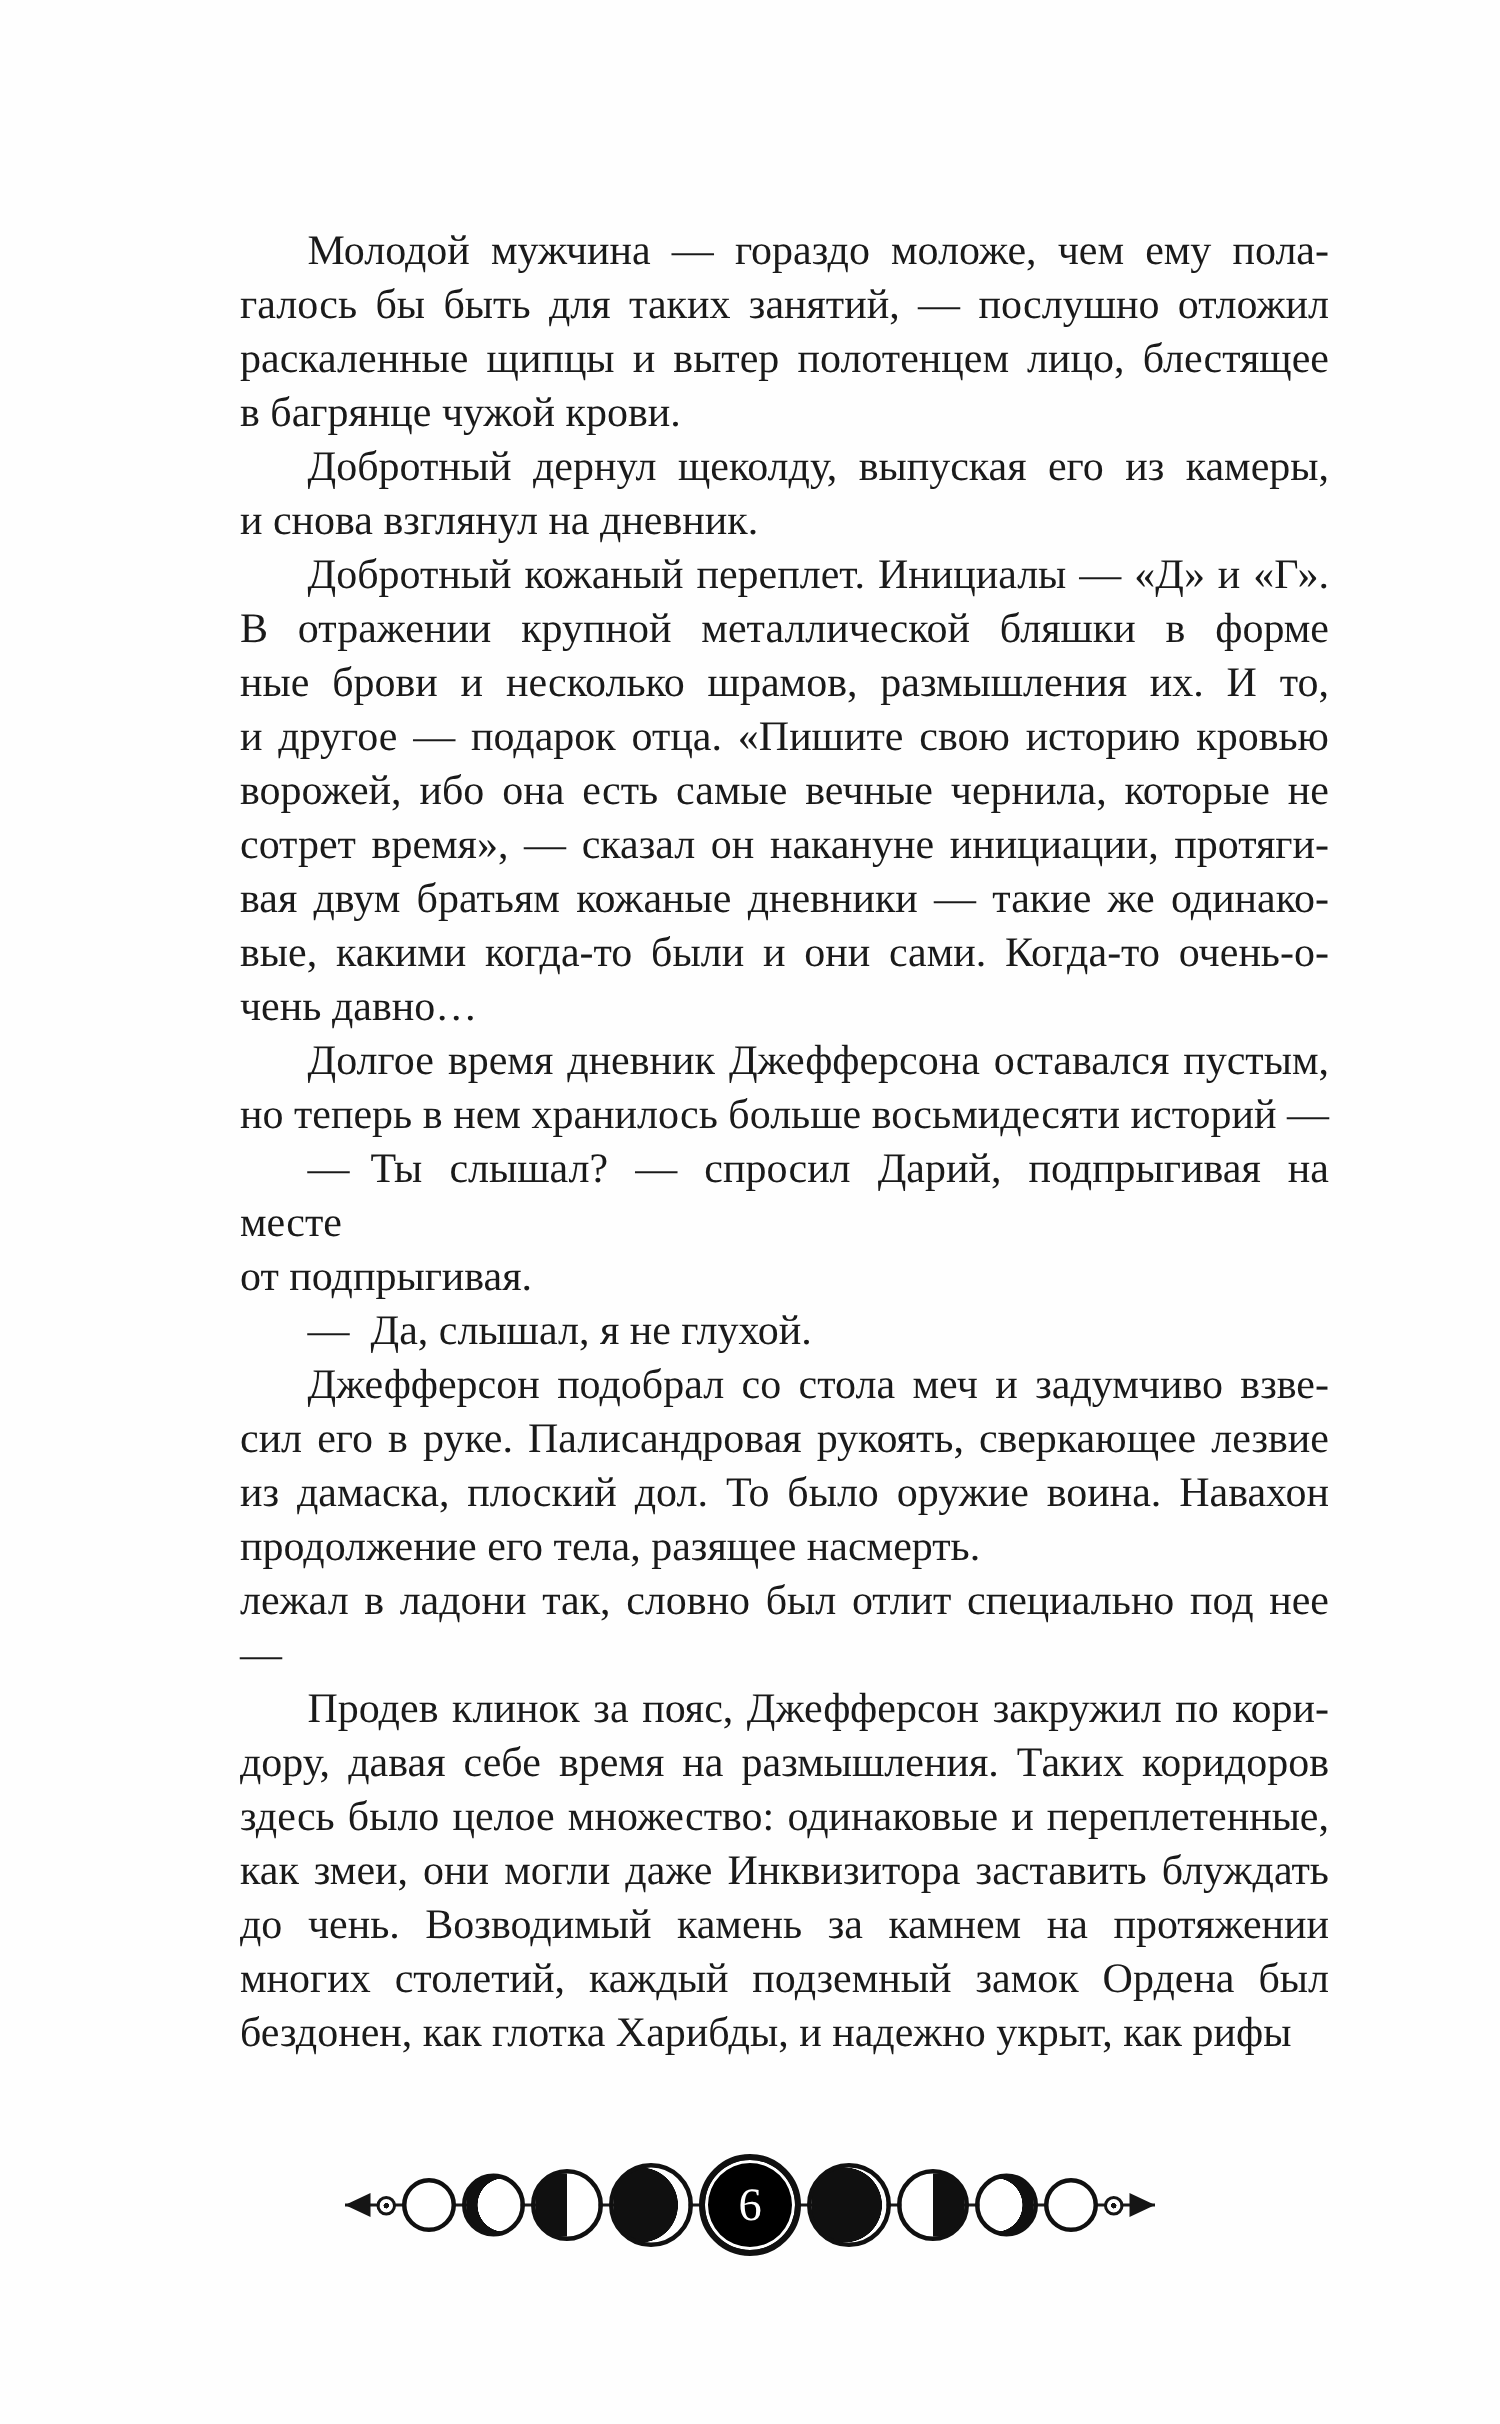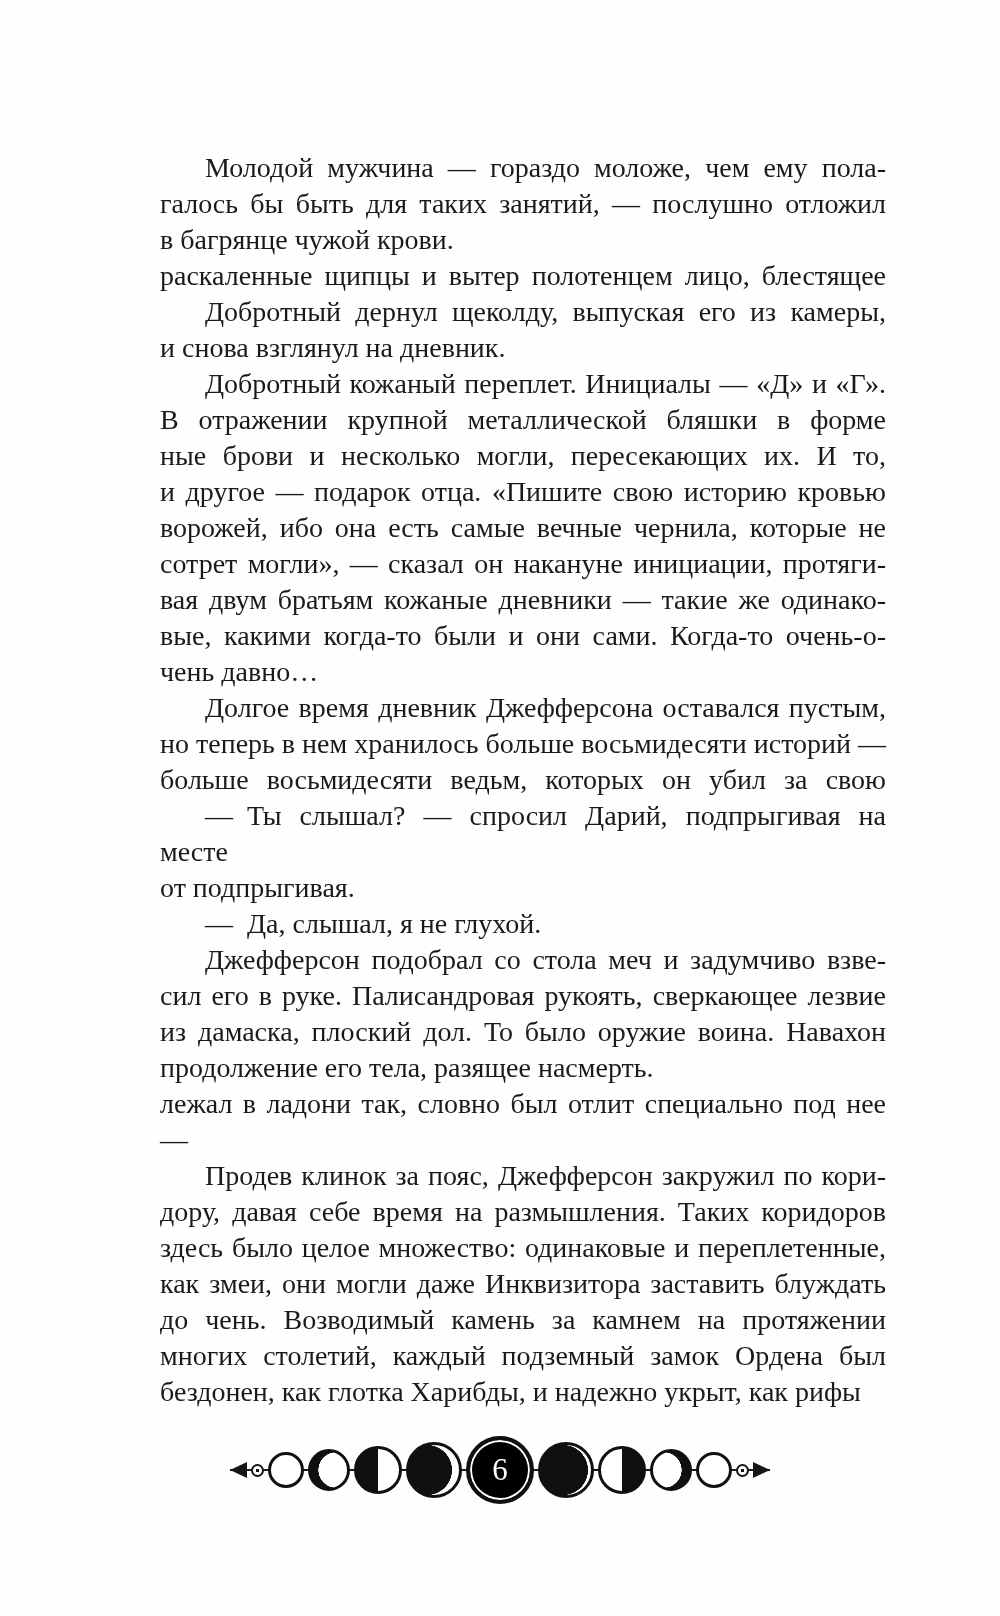--- a/index.html
+++ b/index.html
@@ -90,36 +90,35 @@
   }
 </style>
 </head>
 <body>
 
 <div class="page">
 
   <main class="text-block">
       <div class="line first">Молодой мужчина — гораздо моложе, чем ему пола-</div>
       <div class="line">галось бы быть для таких занятий, — послушно отложил</div>
+      <div class="line">раскаленные щипцы и вытер полотенцем лицо, блестящее</div>
       <div class="line last">в багрянце чужой крови.</div>
-      <div class="line">раскаленные щипцы и вытер полотенцем лицо, блестящее</div>
       <div class="line first">Добротный дернул щеколду, выпуская его из камеры,</div>
       <div class="line last">и снова взглянул на дневник.</div>
       <div class="line first">Добротный кожаный переплет. Инициалы — «Д» и «Г».</div>
       <div class="line">В отражении крупной металлической бляшки в форме</div>
-      <div class="line">ные брови и несколько могли, пересекающих их. И то,</div>
+      <div class="line">ные брови и несколько шрамов, размышления их. И то,</div>
       <div class="line">и другое — подарок отца. «Пишите свою историю кровью</div>
       <div class="line">ворожей, ибо она есть самые вечные чернила, которые не</div>
-      <div class="line">сотрет могли», — сказал он накануне инициации, протяги-</div>
+      <div class="line">сотрет время», — сказал он накануне инициации, протяги-</div>
       <div class="line">вая двум братьям кожаные дневники — такие же одинако-</div>
       <div class="line">вые, какими когда-то были и они сами. Когда-то очень-о-</div>
       <div class="line last">чень давно…</div>
       <div class="line first">Долгое время дневник Джефферсона оставался пустым,</div>
       <div class="line">но теперь в нем хранилось больше восьмидесяти историй —</div>
-      <div class="line">больше восьмидесяти ведьм, которых он убил за свою</div>
       <div class="line first">— Ты слышал? — спросил Дарий, подпрыгивая на месте</div>
       <div class="line last">от подпрыгивая.</div>
       <div class="line first last">— Да, слышал, я не глухой.</div>
       <div class="line first">Джефферсон подобрал со стола меч и задумчиво взве-</div>
       <div class="line">сил его в руке. Палисандровая рукоять, сверкающее лезвие</div>
       <div class="line">из дамаска, плоский дол. То было оружие воина. Навахон</div>
       <div class="line last">продолжение его тела, разящее насмерть.</div>
       <div class="line">лежал в ладони так, словно был отлит специально под нее —</div>
       <div class="line first">Продев клинок за пояс, Джефферсон закружил по кори-</div>
       <div class="line">дору, давая себе время на размышления. Таких коридоров</div>

